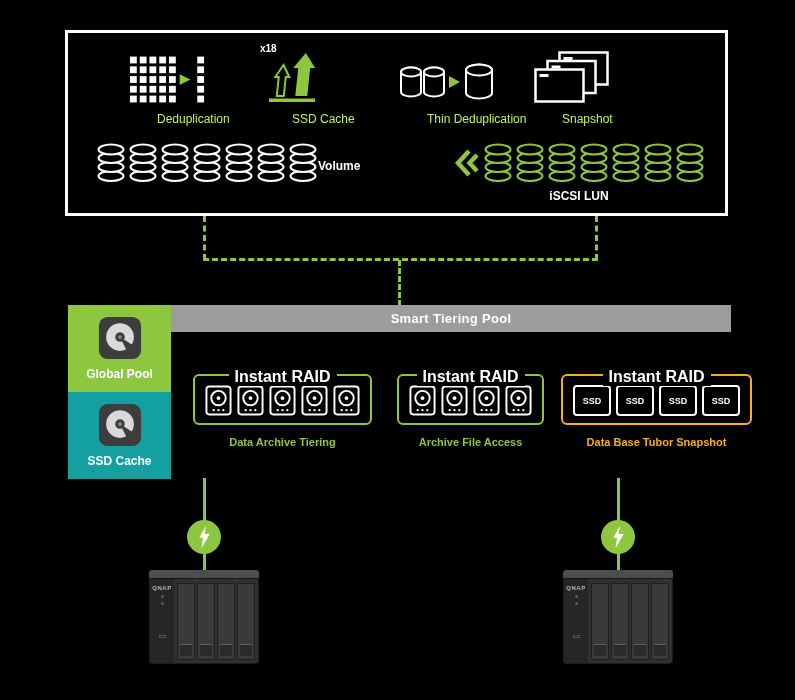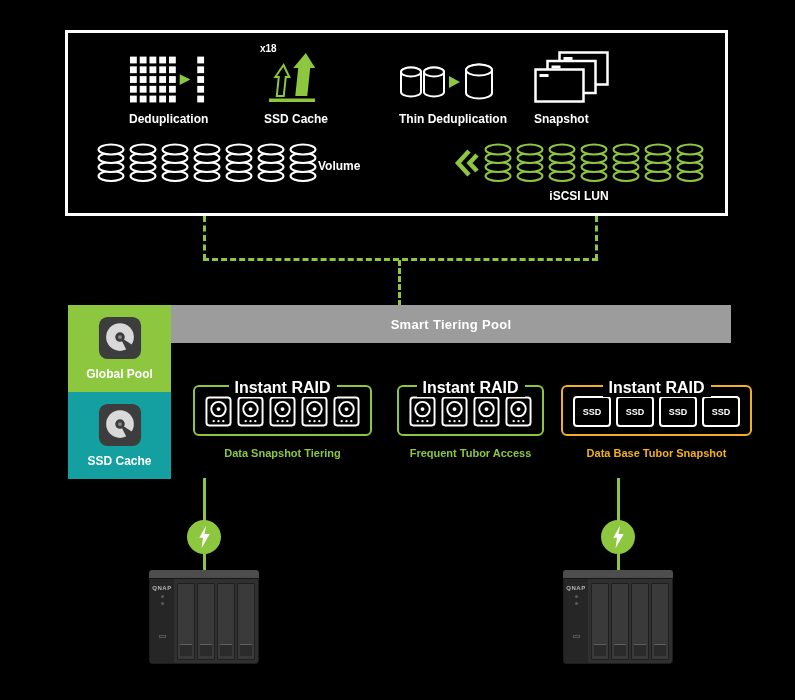--- a/index.html
+++ b/index.html
@@ -6,21 +6,21 @@
   html,body { background:#000; }
   body { font-family:"Liberation Sans", sans-serif; }
   .stage { position:relative; width:795px; height:700px; background:#000; overflow:hidden; }
   .abs { position:absolute; }
 
   
   .top-box { left:65px; top:30px; width:663px; height:186px; border:3px solid #fff; }
   .features { position:absolute; left:0; top:8px; width:100%; display:flex; justify-content:center; gap:5px; }
   .feature { width:130px; display:flex; flex-direction:column; align-items:flex-start; }
   .icon-box { height:64px; display:flex; align-items:flex-end; justify-content:center; position:relative; }
-  .feature-label { margin-top:7px; color:#ffffff; font-size:12px; font-weight:bold; white-space:nowrap; }
+  .feature-label { margin-top:7px; color:#bef264; font-size:12px; font-weight:normal; white-space:nowrap;margin-left:28px; }
   .multiplier { position:absolute; left:-4px; top:2px; color:#fff; font-size:10px; font-weight:bold; }
 
   .dedup-svg g { fill:#fff; }
   .cyl path, .cyl ellipse { fill:#000; stroke:#fff; stroke-width:2; }
   .frame-rect { fill:#000; stroke:#fff; stroke-width:2.5; }
   .frame-mark { fill:#fff; }
 
   .volume-group { position:absolute; left:28px; top:110px; display:flex; flex-direction:row; align-items:center; }
   .iscsi-group  { position:absolute; left:385px; top:110px; display:flex; flex-direction:column; align-items:center; }
   .iscsi-row { display:flex; align-items:center; gap:4px; }
@@ -40,21 +40,21 @@
   .dvc { left:398px; top:260px; height:46px; }
 
   
   .pool { left:68px; top:305px; width:663px; height:174px; display:flex; }
   .pool-side { width:103px; display:flex; flex-direction:column; }
   .side-tile { flex:1; display:flex; flex-direction:column; align-items:center; justify-content:center; gap:7px; }
   .side-tile.green { background:var(--green,#8dc63f); }
   .side-tile.teal  { background:var(--teal,#14a0a0); }
   .side-label { color:#fff; font-size:12px; font-weight:bold; }
   .pool-main { flex:1; display:flex; flex-direction:column; }
-  .pool-header { height:38px; background:var(--gray,#9c9c9c); color:#fff; font-size:13px; font-weight:bold;
+  .pool-header { height:27px; background:var(--gray,#9c9c9c); color:#fff; font-size:13px; font-weight:bold;
                  display:flex; align-items:center; justify-content:center; letter-spacing:.3px; }
   .pool-body { flex:1; position:relative; background:#000; }
 
   .raid { position:absolute; display:flex; flex-direction:column; align-items:center; }
   .raid1 { left:22px;  top:42px; }
   .raid2 { left:226px; top:42px; }
   .raid3 { left:390px; top:42px; }
   .raid-box { position:relative; border:2px solid var(--green,#8dc63f); border-radius:6px; padding:9px 10px 7px; }
   .raid.yellow .raid-box { border-color:var(--yellow,#f2b01e); }
   .raid-tag { position:absolute; top:-8px; left:50%; transform:translateX(-50%); background:#000;
@@ -376,21 +376,21 @@
                 <svg class="hdd-svg" viewBox="0 0 28 32">
                 <rect class="ln" x="1.5" y="1.5" width="25" height="29" rx="3"></rect>
                 <circle class="ln" cx="14" cy="13.5" r="7.5"></circle>
                 <circle class="dt" cx="14" cy="13.5" r="2"></circle>
                 <circle class="dt" cx="9" cy="26" r="1.2"></circle>
                   <circle class="dt" cx="14" cy="26" r="1.2"></circle>
                   <circle class="dt" cx="19" cy="26" r="1.2"></circle>
               </svg>
               </div>
           </div>
-          <div class="raid-label">Data Snapshot Tiering</div>
+          <div class="raid-label">Data Archive Tiering</div>
         </div>
 
         <div class="raid raid2">
           <div class="raid-box">
             <div class="raid-tag">Instant RAID</div>
             <div class="drive-row">
               <svg class="hdd-svg" viewBox="0 0 28 32">
                 <rect class="ln" x="1.5" y="1.5" width="25" height="29" rx="3"></rect>
                 <circle class="ln" cx="14" cy="13.5" r="7.5"></circle>
                 <circle class="dt" cx="14" cy="13.5" r="2"></circle>
@@ -417,21 +417,21 @@
                 <svg class="hdd-svg" viewBox="0 0 28 32">
                 <rect class="ln" x="1.5" y="1.5" width="25" height="29" rx="3"></rect>
                 <circle class="ln" cx="14" cy="13.5" r="7.5"></circle>
                 <circle class="dt" cx="14" cy="13.5" r="2"></circle>
                 <circle class="dt" cx="9" cy="26" r="1.2"></circle>
                   <circle class="dt" cx="14" cy="26" r="1.2"></circle>
                   <circle class="dt" cx="19" cy="26" r="1.2"></circle>
               </svg>
               </div>
           </div>
-          <div class="raid-label">Frequent Tubor Access</div>
+          <div class="raid-label">Archive File Access</div>
         </div>
 
         <div class="raid raid3 yellow">
           <div class="raid-box">
             <div class="raid-tag">Instant RAID</div>
             <div class="drive-row">
               <div class="ssd-drive">
                 <span>SSD</span>
               </div>
             <div class="ssd-drive">

